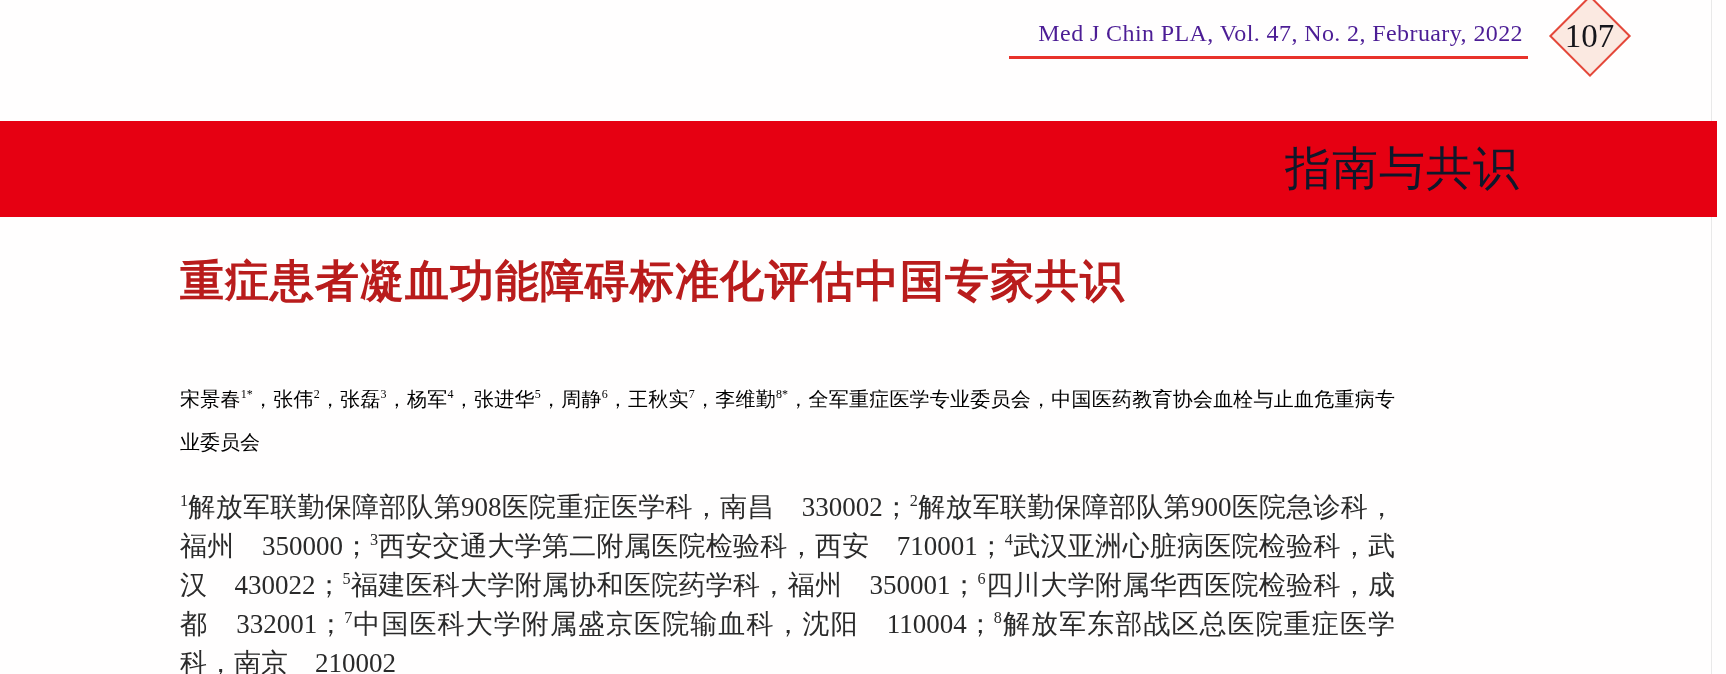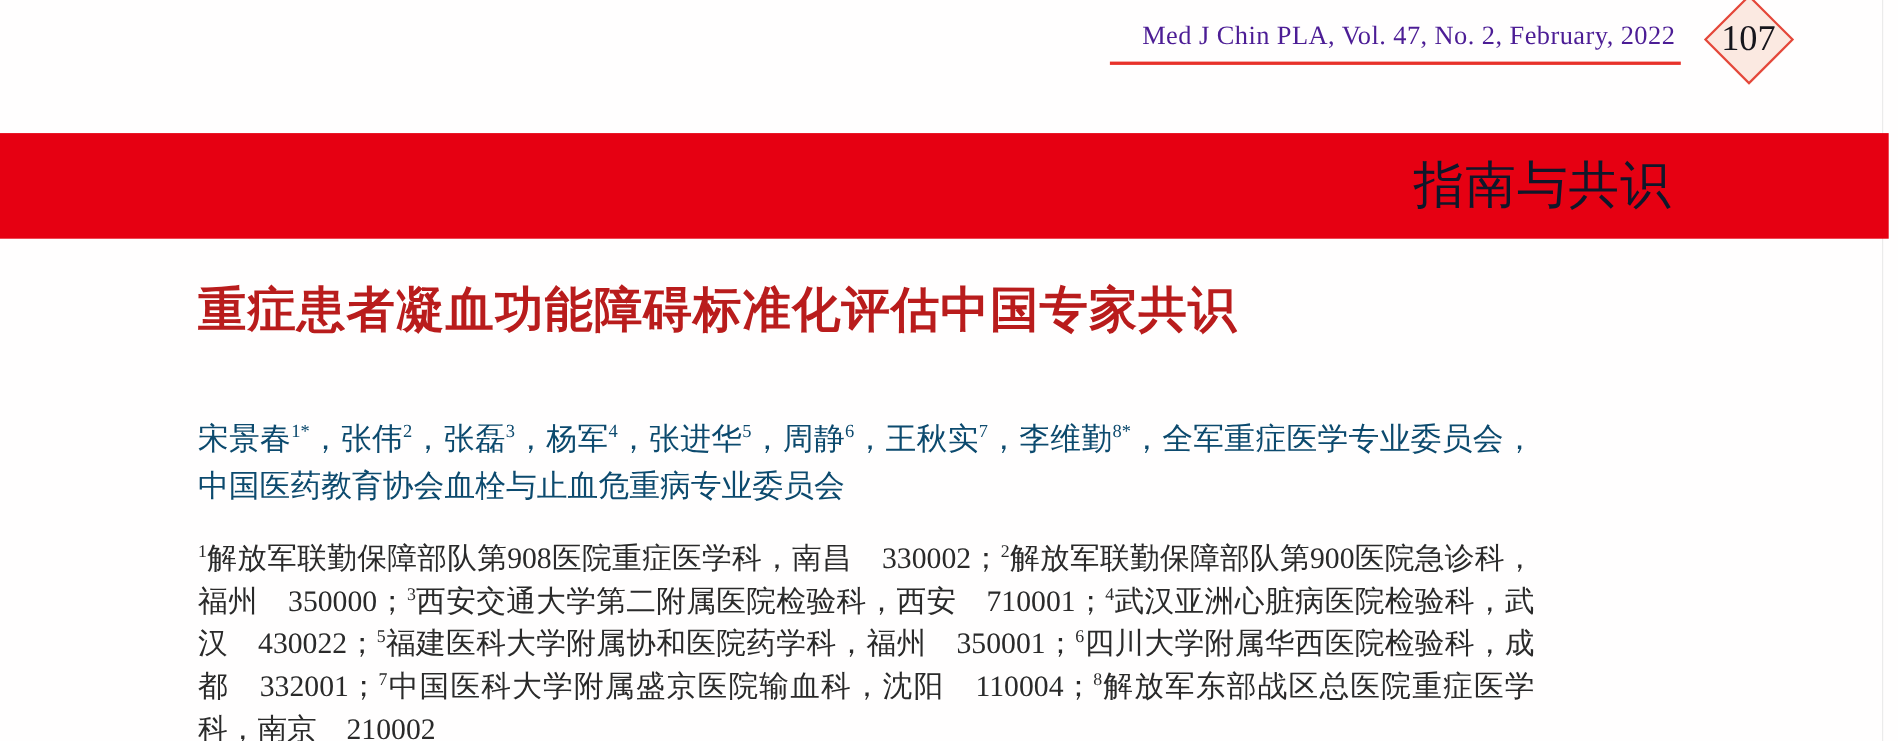--- a/index.html
+++ b/index.html
@@ -94,23 +94,23 @@
     letter-spacing: 1px;
     white-space: nowrap;
     font-family: "Liberation Serif", "DejaVu Serif", serif;
   }
   .authors {
     position: absolute;
     top: 378px;
     left: 180px;
     width: 1215px;
     margin: 0;
-    font-size: 28px;
+    font-size: 20px;
     line-height: 43px;
-    color: #0c4a6e;
+    color: #000000;
     text-align: justify;
   }
   .affiliations {
     position: absolute;
     top: 488px;
     left: 180px;
     width: 1215px;
     margin: 0;
     font-size: 27px;
     line-height: 39px;

